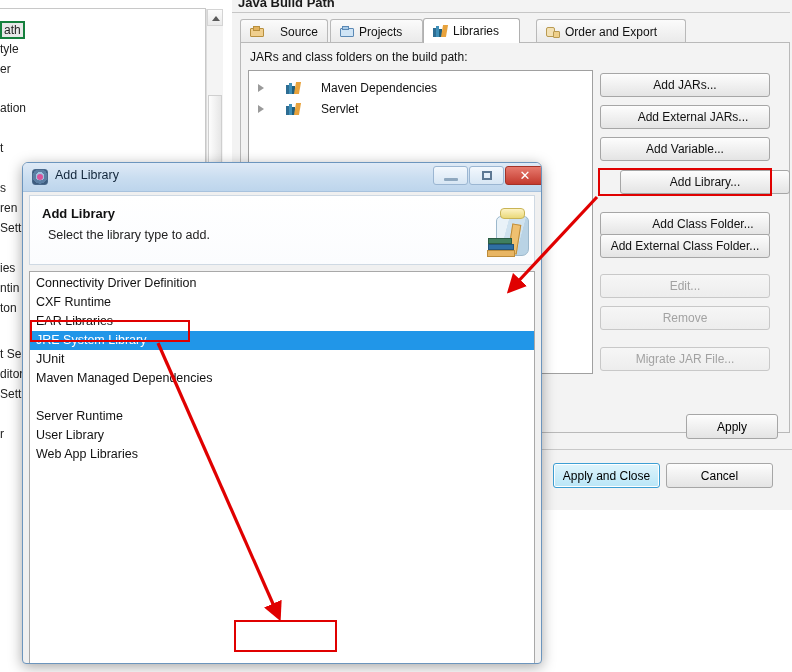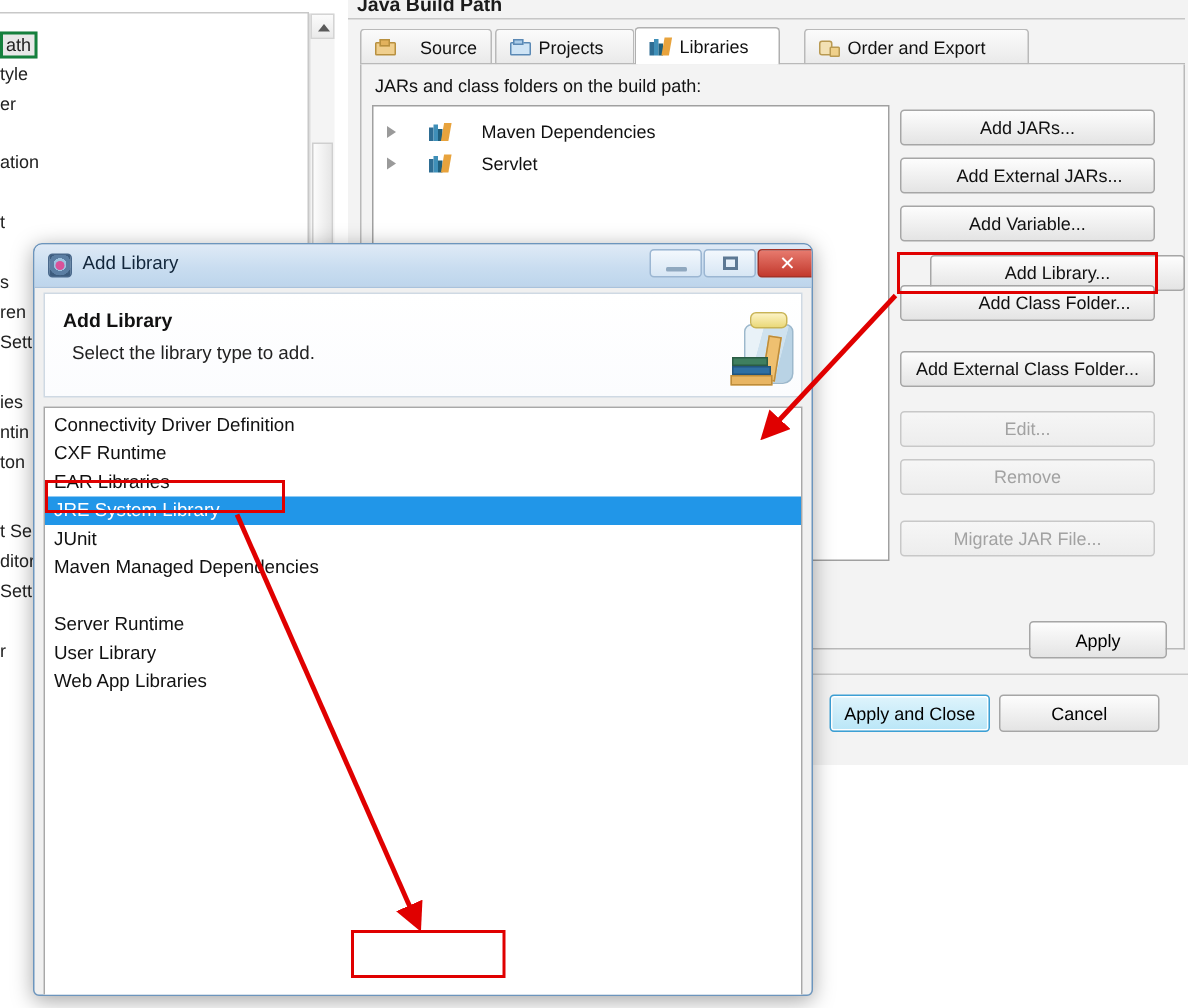--- a/index.html
+++ b/index.html
@@ -209,21 +209,21 @@
           <span class="b4"></span>
       </span>
       <span>Servlet</span>
     </div>
   </div>
 
   <div class="sbtn" style="top:73px;">Add JARs...</div>
   <div class="sbtn" style="top:105px;padding-left:16px;">Add External JARs...</div>
   <div class="sbtn" style="top:137px;">Add Variable...</div>
   <div class="sbtn" style="top:170px;margin-left:20px;">Add Library...</div>
-  <div class="sbtn" style="top:190px;padding-left:36px;">Add Class Folder...</div>
+  <div class="sbtn" style="top:212px;padding-left:36px;">Add Class Folder...</div>
   <div class="sbtn" style="top:234px;">Add External Class Folder...</div>
   <div class="sbtn disabled" style="top:274px;">Edit...</div>
   <div class="sbtn disabled" style="top:306px;">Remove</div>
   <div class="sbtn disabled" style="top:347px;">Migrate JAR File...</div>
 
   <div id="apply-btn">Apply</div>
   <div id="footer-sep"></div>
   <div id="apply-close-btn">Apply and Close</div>
   <div id="cancel-btn-main">Cancel</div>
   <div id="bottom-left-fill"></div>

